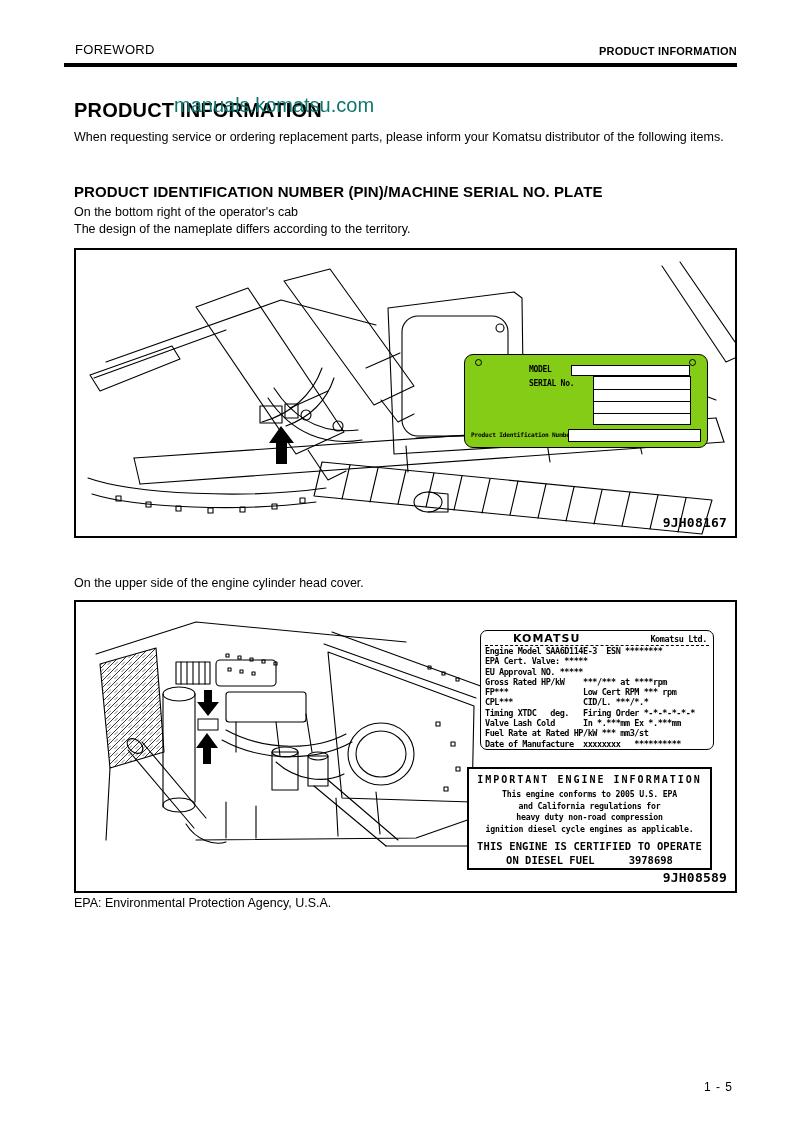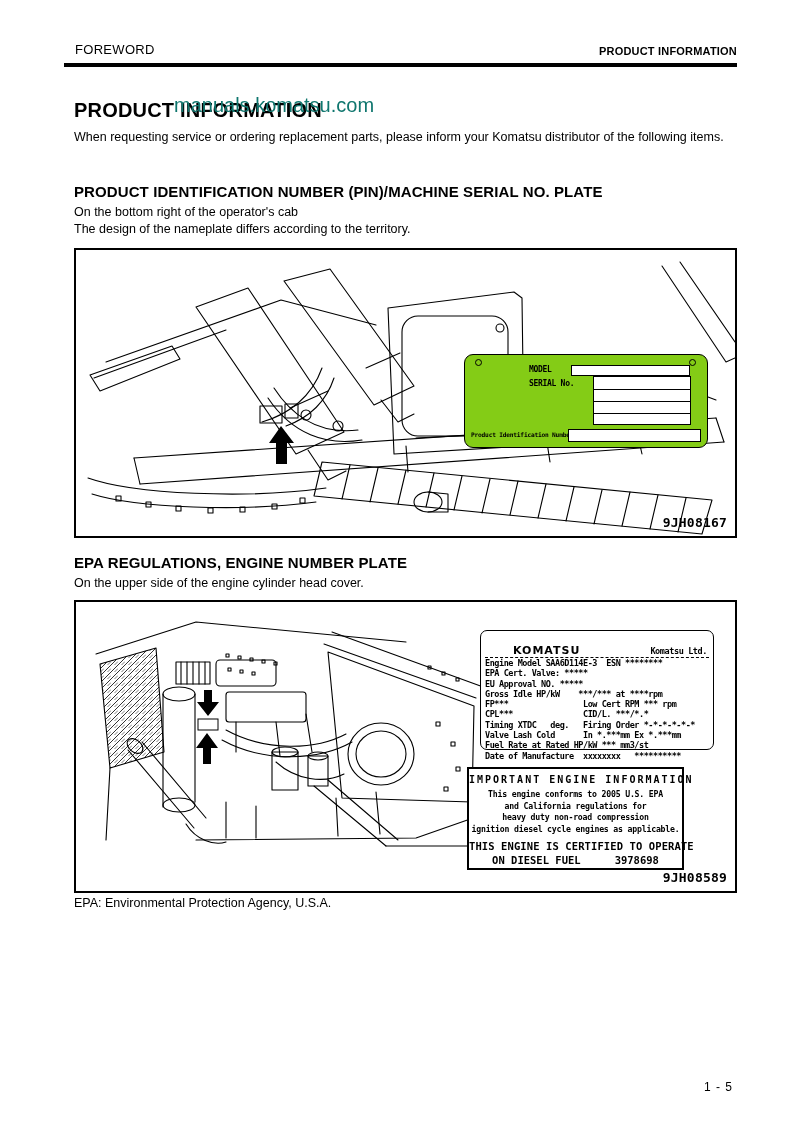--- a/index.html
+++ b/index.html
@@ -33,29 +33,29 @@
   .rivet{position:absolute;width:5px;height:5px;border:1px solid #000;border-radius:50%;}
   .pp-label{position:absolute;font-family:"DejaVu Sans Mono",monospace;font-weight:bold;font-size:8px;
             letter-spacing:-.3px;white-space:nowrap;}
   .pp-box{position:absolute;border:1px solid #000;box-sizing:border-box;background:#fff;}
   .hline{position:absolute;left:0;width:100%;height:1px;background:#000;}
 
   
   .engine-plate{position:absolute;left:404px;top:28px;width:234px;height:120px;border:1.5px solid #000;
                 border-radius:7px;box-sizing:border-box;background:#fff;padding:1px 4px 0 4px;}
   .ep-hdr{display:flex;justify-content:space-between;align-items:center;height:13px;
-          border-bottom:1px dashed #000;padding:0 2px;margin-top:12px;}
+          border-bottom:1px dashed #000;padding:0 2px;}
   .ep-brand{font-family:"DejaVu Sans",sans-serif;font-weight:900;font-size:11px;letter-spacing:1px;
             padding-left:26px;}
   .ep-company{font-family:"DejaVu Sans Mono",monospace;font-weight:bold;font-size:8.5px;letter-spacing:-.4px;}
   .ep-line{white-space:pre;font-family:"DejaVu Sans Mono",monospace;font-weight:bold;font-size:8.5px;
            letter-spacing:-.45px;line-height:10.3px;}
 
   
-  .info-plate{position:absolute;left:391px;top:165px;width:217px;height:103px;border:2px solid #000;
+  .info-plate{position:absolute;left:391px;top:165px;width:245px;height:103px;border:2px solid #000;
               box-sizing:border-box;background:#fff;text-align:center;padding-top:5px;}
   .ip-title{font-family:"DejaVu Sans Mono",monospace;font-weight:bold;font-size:10px;letter-spacing:2px;
             white-space:nowrap;}
   .ip-body{margin-top:4px;}
   .ip-body-line{font-family:"DejaVu Sans Mono",monospace;font-weight:bold;font-size:8.2px;
                 letter-spacing:-.2px;line-height:11.6px;white-space:nowrap;}
   .ip-cert{margin-top:5px;font-family:"DejaVu Sans Mono",monospace;font-weight:bold;font-size:10.5px;
            letter-spacing:.1px;white-space:nowrap;}
   .ip-fuel{display:flex;justify-content:center;gap:34px;font-family:"DejaVu Sans Mono",monospace;
            font-weight:bold;font-size:10.5px;margin-top:2px;}
@@ -154,21 +154,20 @@
         <div class="hline" style="top:24px;"></div>
         <div class="hline" style="top:36px;"></div>
       </div>
       <div class="pp-label" style="left:6px;top:76px;font-size:6.2px;letter-spacing:-.2px;">Product Identification Number</div>
       <div class="pp-box" style="left:103px;top:74px;width:133px;height:13px;"></div>
     </div>
 
     <div class="fig-code">9JH08167</div>
   </div>
 
-  <div class="h2" style="top:554px;">EPA REGULATIONS, ENGINE NUMBER PLATE</div>
   <div class="body-line" style="top:576px;">On the upper side of the engine cylinder head cover.</div>
 
   <div class="figure" id="figure2">
     <svg class="fig-svg" width="659" height="289" viewBox="0 0 659 289">
       <defs>
         <pattern id="hatch" patternUnits="userSpaceOnUse" width="7" height="7">
           <path d="M0,7 L7,0" stroke="#000" stroke-width="0.8"></path>
           <path d="M3.5,7 L7,3.5" stroke="#000" stroke-width="0.5"></path>
         </pattern>
       </defs>
@@ -237,21 +236,21 @@
     </svg>
 
     <div class="engine-plate">
       <div class="ep-hdr">
         <span class="ep-brand">KOMATSU</span>
         <span class="ep-company">Komatsu Ltd.</span>
       </div>
       <div class="ep-line">Engine Model SAA6D114E-3  ESN ********</div>
       <div class="ep-line">EPA Cert. Valve: *****</div>
       <div class="ep-line">EU Approval NO. *****</div>
-      <div class="ep-line">Gross Idle HP/kW    ***/*** at ****rpm</div>
+      <div class="ep-line">Gross Rated HP/kW    ***/*** at ****rpm</div>
       <div class="ep-line">FP***                Low Cert RPM *** rpm</div>
       <div class="ep-line">CPL***               CID/L. ***/*.*</div>
       <div class="ep-line">Timing XTDC   deg.   Firing Order *-*-*-*-*-*</div>
       <div class="ep-line">Valve Lash Cold      In *.***mm Ex *.***mm</div>
       <div class="ep-line">Fuel Rate at Rated HP/kW *** mm3/st</div>
       <div class="ep-line">Date of Manufacture  xxxxxxxx   **********</div>
     </div>
 
     <div class="info-plate">
       <div class="ip-title">IMPORTANT ENGINE INFORMATION</div>

